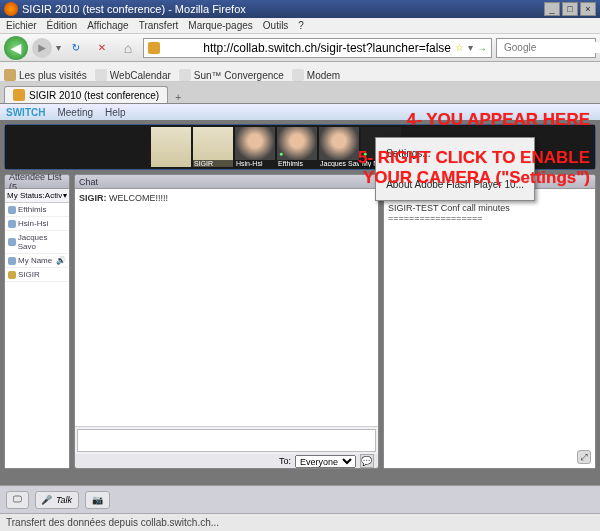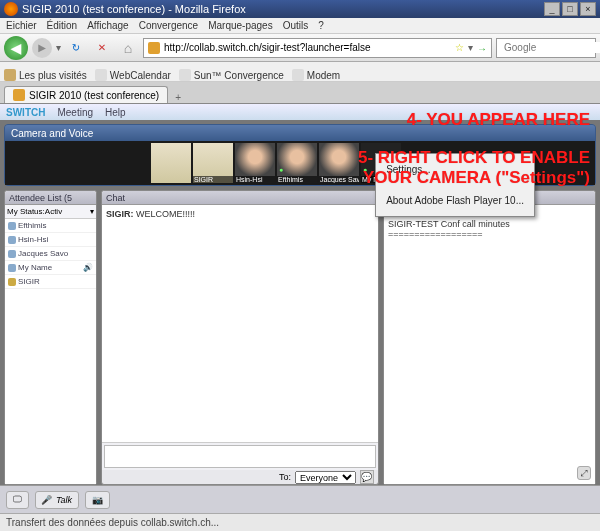--- a/index.html
+++ b/index.html
@@ -9,21 +9,21 @@
 .titlebar { height: 18px; background: linear-gradient(#3b5998,#2a3f6b); color:#fff; display:flex; align-items:center; padding:0 4px; }
 .titlebar .title { flex:1; font-size:11px; }
 .winbtn { width:16px; height:14px; background:#c0c0c0; margin-left:2px; border:1px solid #888; display:flex; align-items:center; justify-content:center; font-size:9px; color:#222; }
 .menubar { height:16px; background:#f0f0f0; display:flex; gap:10px; padding:4px 6px; font-size:10px; align-items:center; color:#333; border-bottom:1px solid #ccc;}
 .menubar span { cursor:default; }
 .navbar { height:28px; background:linear-gradient(#f8f8f8,#e0e0e0); display:flex; align-items:center; padding:0 4px; gap:4px; border-bottom:1px solid #aaa;}
 .navbtn { width:22px; height:22px; border-radius:3px; display:flex; align-items:center; justify-content:center; }
 .navbtn.back { background:radial-gradient(#7fd97f,#2a8a2a); border-radius:50%; width:24px; height:24px; color:#fff; font-size:14px;}
 .navbtn.fwd { background:#d0d0d0; border-radius:50%; width:20px; height:20px; color:#888;}
 .urlbar { flex:1; height:20px; background:#fff; border:1px solid #999; display:flex; align-items:center; padding:0 4px; gap:4px; }
-.urlbar input { border:none; flex:1; font-size:10px; outline:none; }
+.urlbar input { border:none; flex:1; font-size:12px; outline:none;text-align:right; }
 .searchbox { width:100px; height:20px; background:#fff; border:1px solid #999; display:flex; align-items:center; padding:0 4px;}
 .bmbar { height:20px; background:#f0f0f0; display:flex; align-items:flex-end; padding:0 4px; gap:8px; font-size:10px; color:#333; border-bottom:1px solid #ccc;}
 .bmitem { display:flex; align-items:center; gap:3px; }
 .favicon { width:12px; height:12px; background:#e0a030; border-radius:2px; }
 .tabbar { height:22px; background:#d0d0d0; display:flex; align-items:flex-end; padding:0 4px; border-bottom:1px solid #888;}
 .tab { background:#f4f4f4; border:1px solid #999; border-bottom:none; border-radius:3px 3px 0 0; padding:2px 8px; display:flex; align-items:center; gap:4px; font-size:10px;}
 .tabplus { width:20px; text-align:center; color:#666; }
 
 
 .app { position:relative; background:#777; height: calc(531px - 18px - 16px - 28px - 20px - 22px - 18px); }
@@ -40,21 +40,21 @@
 .camlabel { position:absolute; bottom:0; left:0; right:0; font-size:7px; color:#fff; background:rgba(0,0,0,0.6); padding:0 1px; white-space:nowrap; overflow:hidden;}
 .ctxmenu { position:absolute; right:60px; top:12px; background:#f0f0f0; border:1px solid #888; box-shadow:2px 2px 4px rgba(0,0,0,0.4); z-index:5;}
 .ctxmenu div { padding:10px 10px; font-size:10px; color:#222; white-space:nowrap;}
 
 
 .cols { display:flex; height:calc(100% - 16px - 66px - 32px); margin:0 4px; gap:4px; }
 .panel { background:#e8e8ec; border:1px solid #888; border-radius:3px; display:flex; flex-direction:column; }
 .panelhead { height:14px; background:linear-gradient(#d0d0da,#b8b8c4); font-size:9px; color:#334; padding:0 4px; display:flex; align-items:center; border-radius:3px 3px 0 0; border-bottom:1px solid #999;}
 
 
-.attendee { width:93px; }
+.attendee { width:66px; }
 .statusbar { height:14px; background:#f4f4f8; border-bottom:1px solid #ccc; font-size:8px; padding:0 2px; display:flex; align-items:center;}
 .attlist { flex:1; background:#fff; overflow:hidden;}
 .attitem { padding:2px 3px; font-size:8px; color:#445; display:flex; align-items:center; gap:2px; border-bottom:1px solid #f0f0f0;}
 .atticon { width:8px; height:8px; background:#8ac; border-radius:2px;}
 
 
 .chat { flex:1; }
 .chatbody { flex:1; background:#fff; padding:4px; font-size:9px; color:#333;}
 .chatin { height:28px; display:flex; flex-direction:column; border-top:1px solid #ccc; background:#f0f0f4;}
 .chatin textarea { flex:1; border:1px solid #bbb; margin:2px; resize:none; font-size:9px;}
@@ -85,21 +85,21 @@
   <span class="title">SIGIR 2010 (test conference) - Mozilla Firefox</span>
   <div class="winbtn">_</div>
   <div class="winbtn">□</div>
   <div class="winbtn">×</div>
 </div>
 
 <div class="menubar">
   <span>Eichier</span>
   <span>Édition</span>
   <span>Affichage</span>
-  <span>Convergence</span>
+  <span>Transfert</span>
   <span>Marque-pages</span>
   <span>Outils</span>
   <span>?</span>
 </div>
 
 <div class="navbar">
   <div class="navbtn back">
       <span>◀</span>
     </div>
   <div class="navbtn fwd">
@@ -161,21 +161,20 @@
   <div class="anno" style="top:44px; right:10px; font-size:17px;">5- RIGHT CLICK TO ENABLE</div>
   <div class="anno" style="top:64px; right:10px; font-size:17px;">YOUR CAMERA ("Settings")</div>
 
   <div class="appmenubar">
     <span class="logo">SWITCH</span>
     <span>Meeting</span>
     <span>Help</span>
   </div>
 
   <div class="campanel">
-    <div class="camhead">Camera and Voice</div>
     <div class="camstrip">
       <div style="width:140px;"></div>
       <div class="cam board">
           <div class="camlabel"></div>
         </div>
       <div class="cam board">
           <div class="camlabel">SIGIR</div>
         </div>
       <div class="cam face">
           <div class="camlabel">Hsin-Hsi</div>

